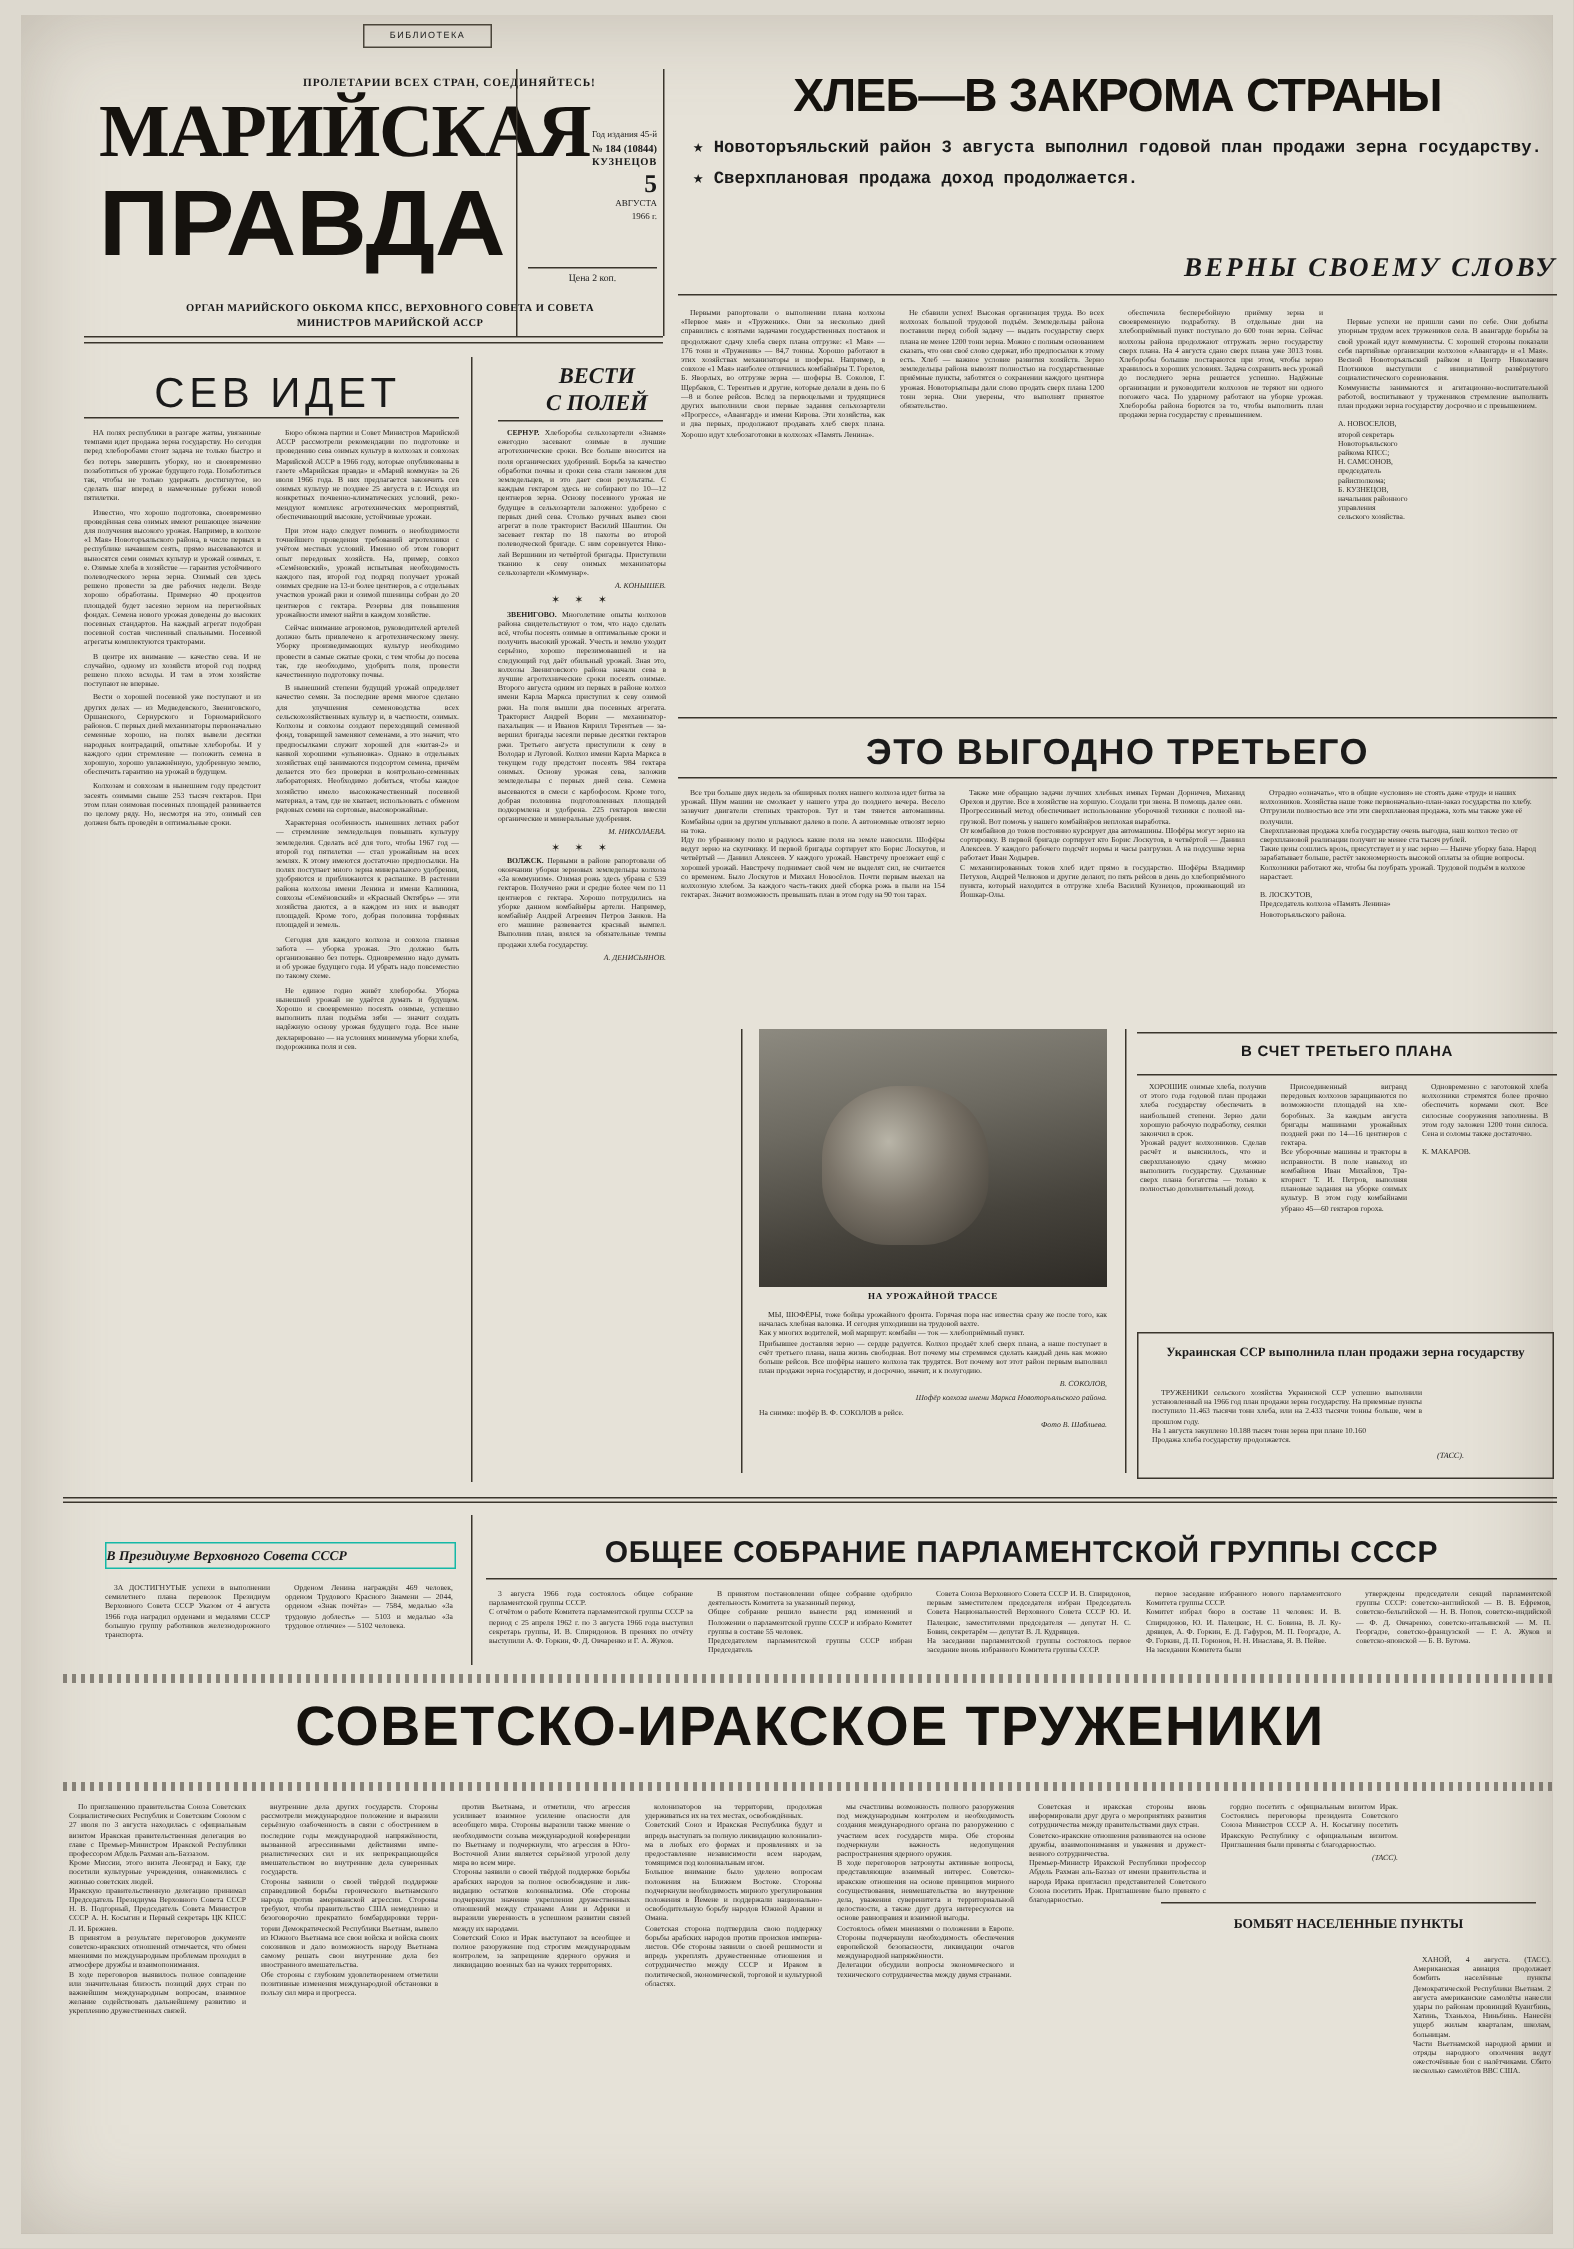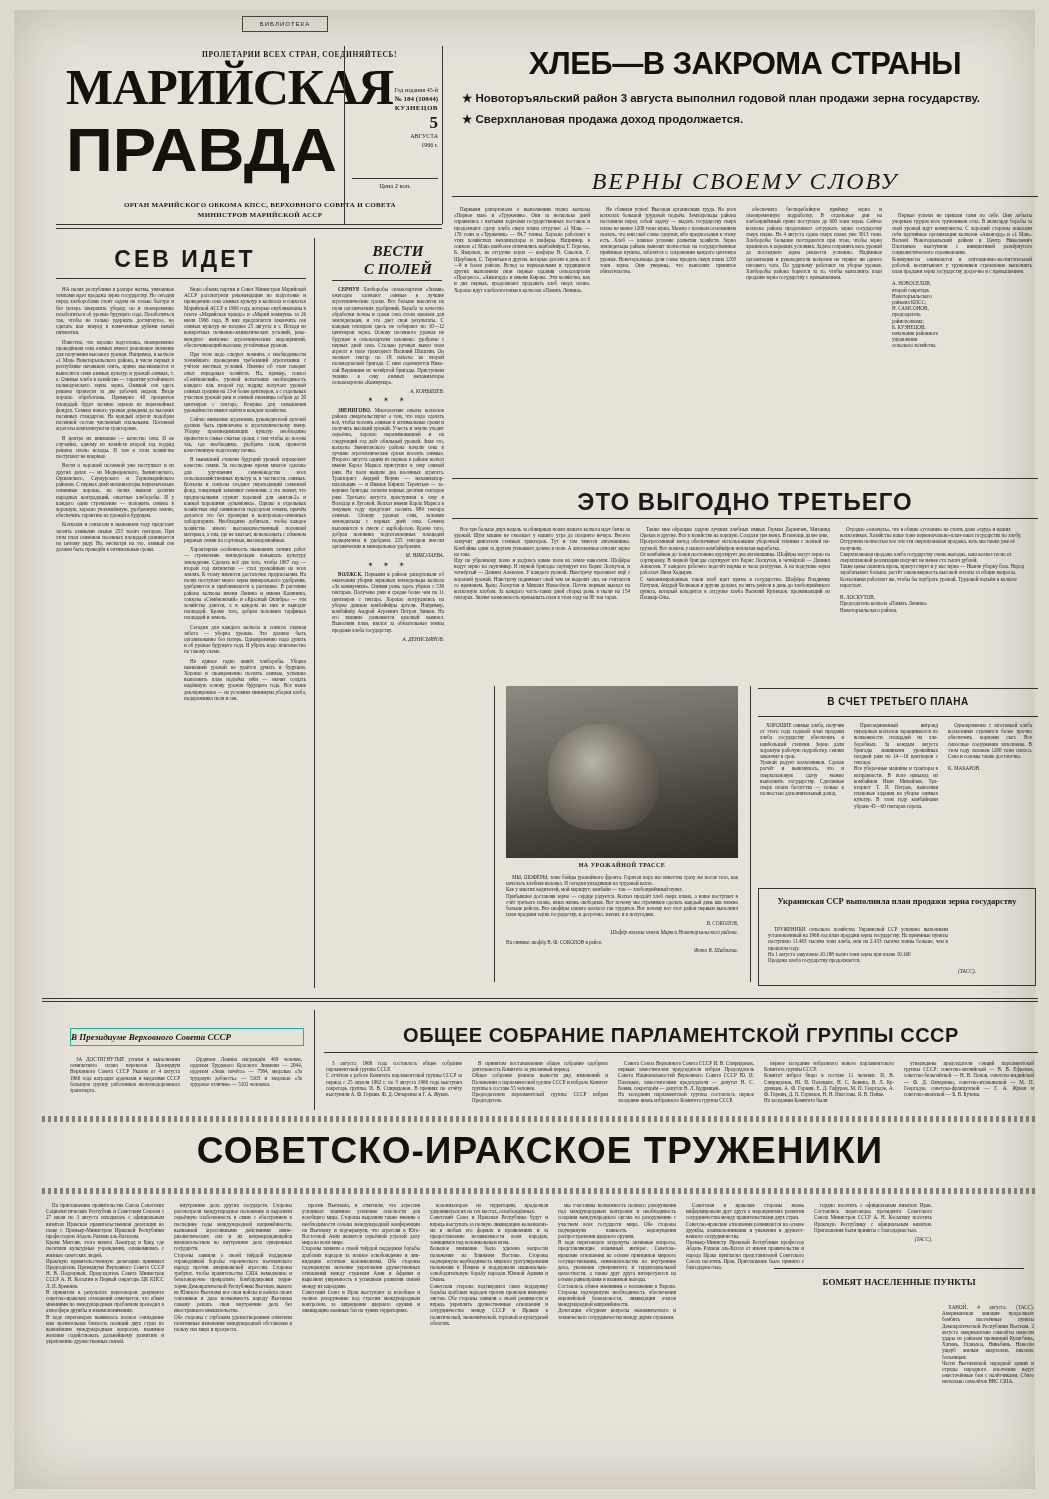--- a/index.html
+++ b/index.html
@@ -27,24 +27,24 @@
   .mast-box .issue{font-size:7px;font-weight:bold;}
   .mast-box .fri{font-size:7px;font-weight:bold;letter-spacing:.5px;}
   .price{position:absolute;left:338px;top:168px;width:86px;text-align:center;font-size:6.5px;
          border-top:1px solid #3a352c;padding-top:3px;}
   .vline{position:absolute;background:#3a352c;}
   
   .head-bread{position:absolute;left:438px;top:36px;width:586px;text-align:center;font-size:31px;
               font-weight:bold;font-family:"Liberation Sans",sans-serif;letter-spacing:-.5px;color:#15120e;}
   .bullets{position:absolute;left:448px;top:80px;width:572px;font-size:11.5px;font-weight:bold;
            font-family:"Liberation Sans",sans-serif;line-height:17px;}
-  .bullets div{margin-bottom:4px;}
-  .verny{position:absolute;left:438px;top:158px;width:586px;text-align:center;font-size:24px;font-weight:normal;
+  .bullets div{margin-bottom:4px;font-family:Liberation Mono, monospace;}
+  .verny{position:absolute;left:438px;top:158px;width:586px;text-align:right;font-size:18px;font-weight:bold;
          font-style:italic;letter-spacing:2px;font-family:"Liberation Serif",serif;}
-  .h-sev{position:absolute;left:56px;top:236px;width:230px;text-align:center;font-size:23px;font-weight:bold;
+  .h-sev{position:absolute;left:56px;top:236px;width:230px;text-align:center;font-size:28px;font-weight:normal;
          font-family:"Liberation Sans",sans-serif;letter-spacing:3px;}
   .h-vesti{position:absolute;left:324px;top:232px;width:120px;text-align:center;font-size:15px;font-weight:bold;
            font-style:italic;line-height:18px;font-family:"Liberation Serif",serif;}
   .h-vygodno{position:absolute;left:438px;top:478px;width:586px;text-align:center;font-size:24px;font-weight:bold;
              font-family:"Liberation Sans",sans-serif;letter-spacing:1px;}
   .h-third{position:absolute;left:744px;top:686px;width:280px;text-align:center;font-size:10px;font-weight:bold;
            font-family:"Liberation Sans",sans-serif;letter-spacing:.5px;}
   .h-obshee{position:absolute;left:310px;top:1014px;width:714px;text-align:center;font-size:20px;font-weight:bold;
             font-family:"Liberation Sans",sans-serif;letter-spacing:.5px;}
   .h-sovet{position:absolute;left:28px;top:1120px;width:996px;text-align:center;font-size:37px;font-weight:bold;

